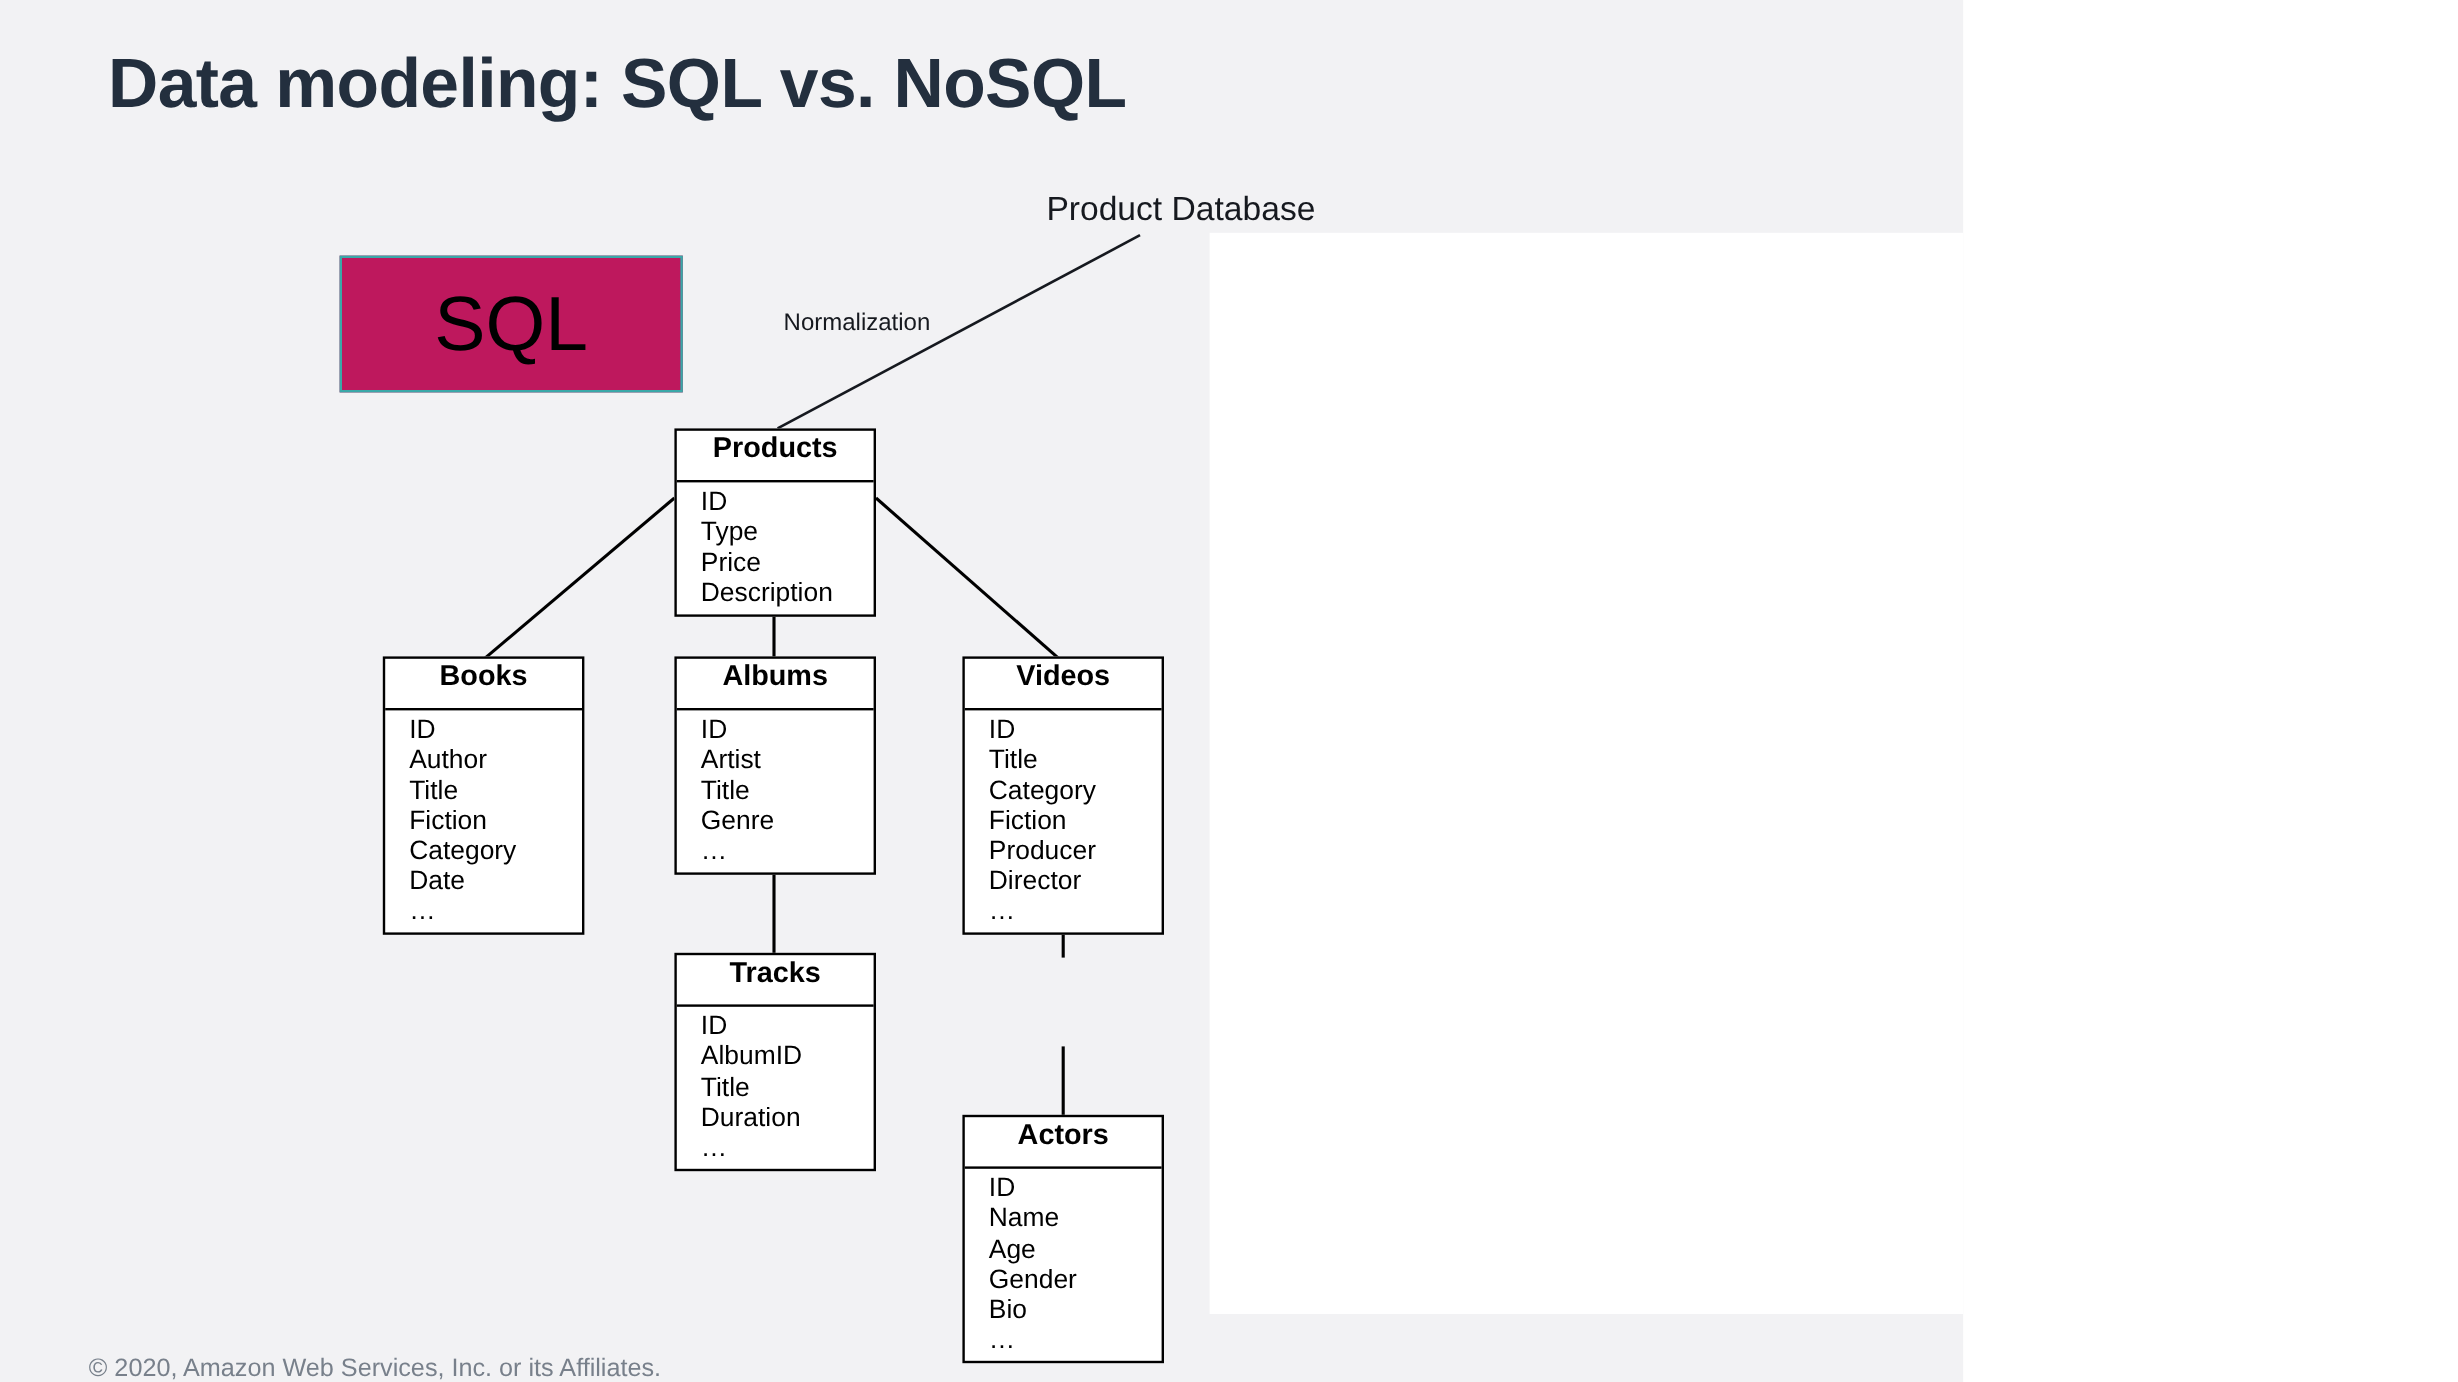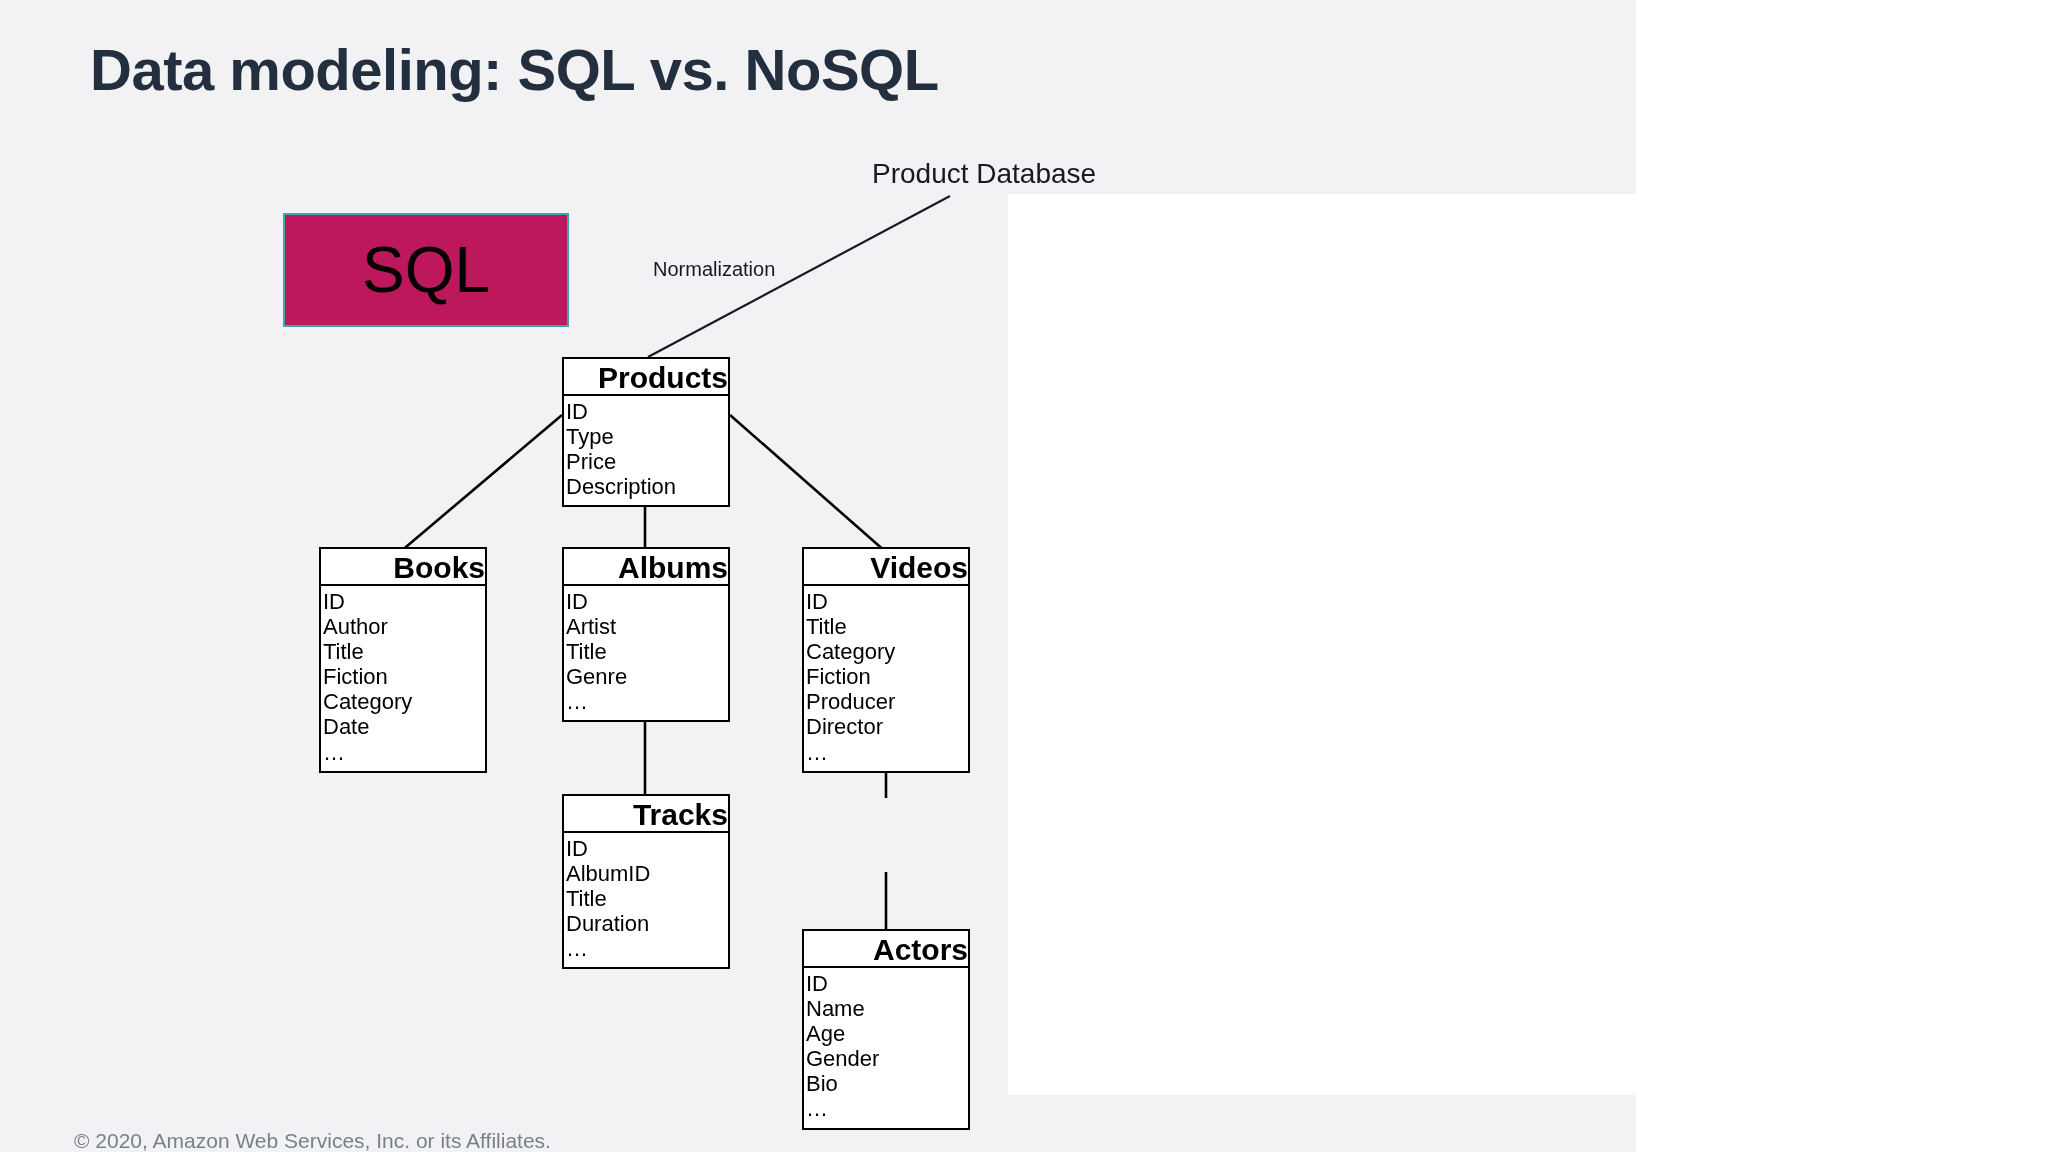--- a/index.html
+++ b/index.html
@@ -77,30 +77,30 @@
   }
 
   
   .entity {
     position: absolute;
     background: #ffffff;
     border: 2px solid #000000;
     box-sizing: border-box;
   }
   .entity-title {
-    text-align: right;
+    text-align: center;
     font-weight: bold;
-    font-size: 30px;
+    font-size: 24px;
     color: #000000;
     border-bottom: 2px solid #000000;
-    padding: 2px 0 0 0;
+    padding: 2px 0 13px 0;
     line-height: 1.1;
   }
   .entity-fields {
-    padding: 3px 0 6px 2px;
+    padding: 3px 0 6px 20px;
   }
   .entity-field {
     font-size: 22px;
     color: #000000;
     line-height: 1.05;
     padding: 1px 0;
     white-space: nowrap;
   }
 
   

